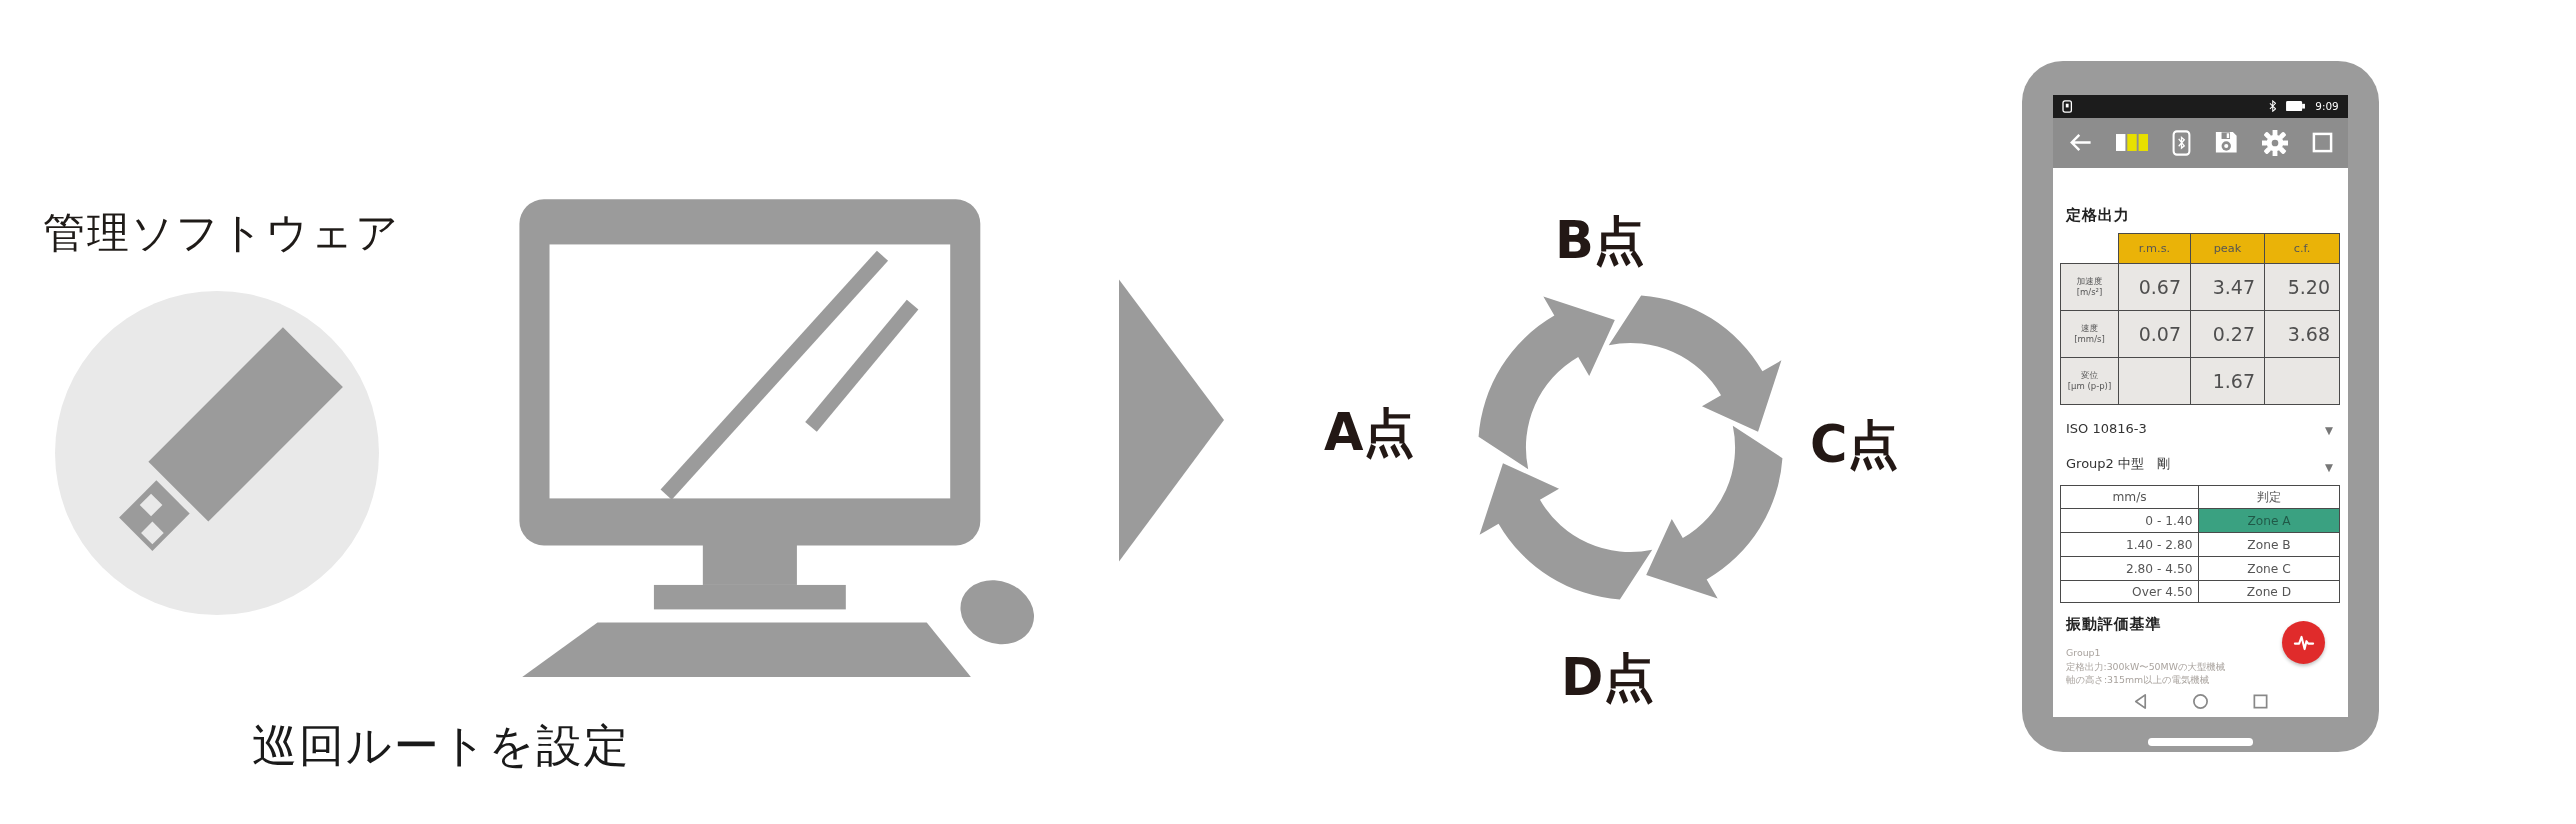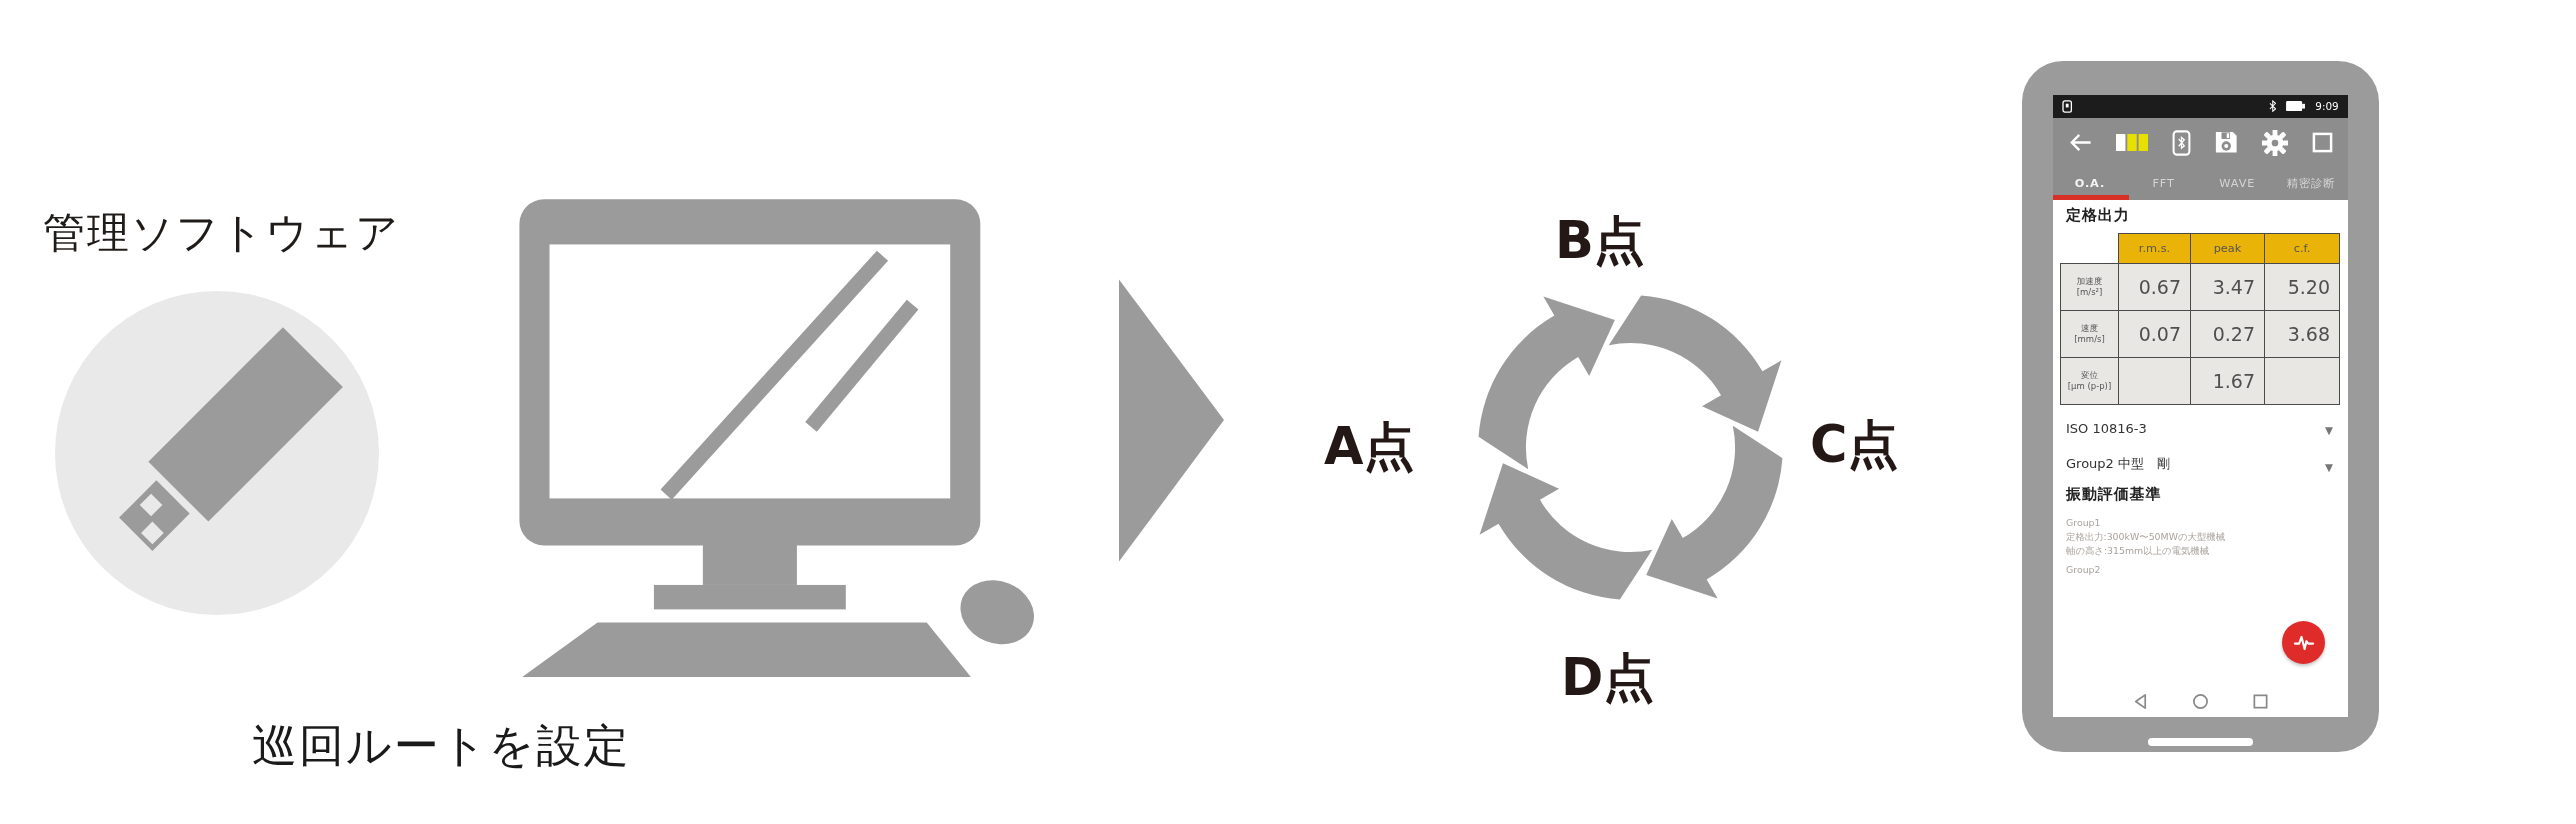--- a/index.html
+++ b/index.html
@@ -12,21 +12,21 @@
   .soft-label { left:43px; top:205px; font-size:42px; color:#1f1b18; letter-spacing:1.9px; }
   .usb-circle { left:55px; top:291px; width:324px; height:324px; border-radius:50%; background:#e9e9e9; }
   .route-label { left:252px; top:716px; font-size:45px; color:#1a1a1a; letter-spacing:1.9px; }
   .computer { left:508px; top:188px; }
   .flow-arrow { left:1119px; top:279px; }
   .cycle { left:1447px; top:264px; }
   .pt { font-size:51px; font-weight:600; color:#231815; }
   .pt-b { left:1555px; top:207px; }
   .pt-c { left:1810px; top:411px; }
   .pt-d { left:1561px; top:644px; }
-  .pt-a { left:1324px; top:413px; }
+  .pt-a { left:1324px; top:399px; }
 
   
   .phone { left:2022px; top:61px; width:357px; height:691px; background:#9b9b9b; border-radius:41px; }
   .home-bar { position:absolute; left:126px; top:677px; width:105px; height:7.5px; background:#fff; border-radius:3.8px; }
   .screen { position:absolute; left:31px; top:34px; width:295px; height:622px; background:#fff; overflow:hidden; }
 
   .statusbar { position:absolute; left:0; top:0; width:100%; height:22.6px; background:#1c1c1c;
                display:flex; align-items:center; padding:0 9.4px; color:#fff; }
   .sb-right { margin-left:auto; display:flex; align-items:center; gap:10px; }
   .sb-time { font-size:10.4px; color:#fff; }
@@ -187,27 +187,20 @@
               <rect x="11.4" y="-1" width="5.2" height="7" rx="1.4" transform="rotate(315 14 14)"></rect>
             </g>
           </g>
           <circle cx="14" cy="14" r="3.6" fill="#8d8d8d"></circle>
         </svg>
         <svg width="21" height="21" viewBox="0 0 22 22">
           <rect x="2" y="2" width="18" height="18" fill="none" stroke="#fff" stroke-width="2.6"></rect>
         </svg>
       </div>
 
-      <div class="tabbar">
-        <div class="tab active">O.A.</div>
-        <div class="tab">FFT</div>
-        <div class="tab">WAVE</div>
-        <div class="tab">精密診断</div>
-        <div class="tab-underline"></div>
-      </div>
 
       <div class="content">
         <div class="m-title">定格出力</div>
 
         <div class="mtable">
           <div class="mc-corner"></div>
           <div class="mc-head">r.m.s.</div>
           <div class="mc-head">peak</div>
           <div class="mc-head">c.f.</div>
 
@@ -238,20 +231,32 @@
 
         <div class="sel-row">
           <span>ISO 10816-3</span>
           <span class="caret">▼</span>
         </div>
         <div class="sel-row second">
           <span>Group2 中型　剛</span>
           <span class="caret">▼</span>
         </div>
 
+        <div class="ztable">
+          <div class="zc-head">mm/s</div>
+          <div class="zc-head">判定</div>
+          <div class="zc-range">0 - 1.40</div>
+          <div class="zc-zone hl">Zone A</div>
+          <div class="zc-range">1.40 - 2.80</div>
+          <div class="zc-zone">Zone B</div>
+          <div class="zc-range">2.80 - 4.50</div>
+          <div class="zc-zone">Zone C</div>
+          <div class="zc-range">Over 4.50</div>
+          <div class="zc-zone">Zone D</div>
+        </div>
 
         <div class="crit-head">振動評価基準</div>
         <div class="crit-line first">Group1</div>
         <div class="crit-line">定格出力:300kW〜50MWの大型機械</div>
         <div class="crit-line">軸の高さ:315mm以上の電気機械</div>
         <div class="crit-line last">Group2</div>
       </div>
 
       <div class="fab">
         <svg width="28" height="28" viewBox="0 0 46 46">

